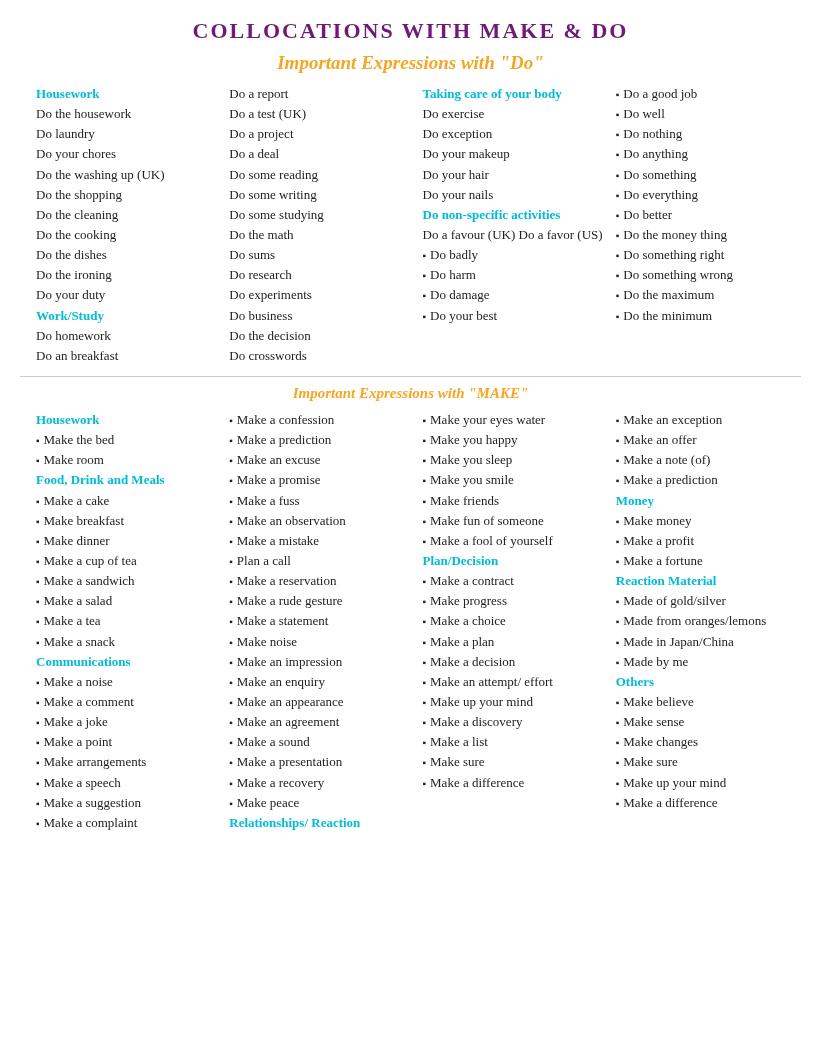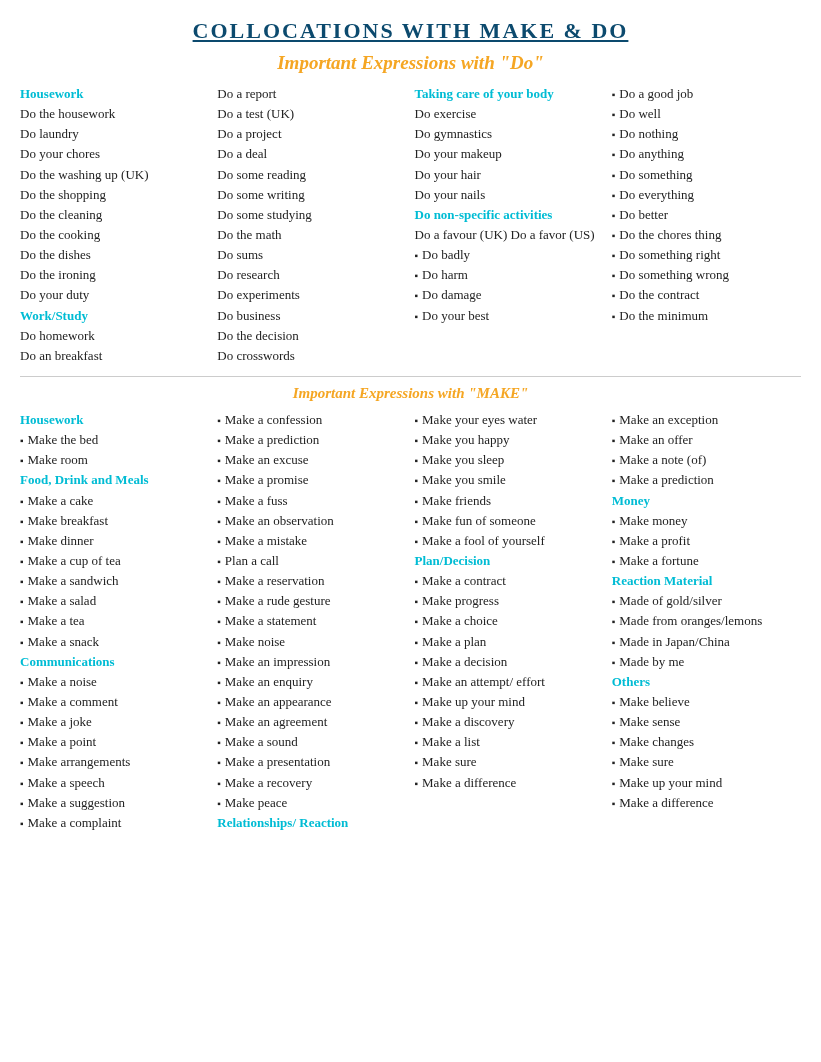--- a/index.html
+++ b/index.html
@@ -11,38 +11,38 @@
       width: 821px;
       min-height: 1062px;
       padding: 18px 20px 18px 20px;
     }
     h1 {
       text-align: center;
       font-size: 22px;
       font-weight: bold;
       letter-spacing: 2px;
       text-transform: uppercase;
-      color: #0c4a6e;
+      color: #701a75;
       margin-bottom: 8px;
-      text-decoration: underline;
     }
     .section-title {
       text-align: center;
       font-size: 19px;
       font-style: italic;
       font-weight: bold;
       color: #f5a623;
       margin-bottom: 8px;
     }
     .cyan { color: #00bcd4; font-weight: bold; }
     .grid-4 {
       display: grid;
       grid-template-columns: 1fr 1fr 1fr 1fr;
       gap: 0 8px;
       margin-bottom: 6px;
+      margin-left: 16px;
     }
     .col {
       padding: 2px 0;
     }
     .col p {
       line-height: 1.55;
       padding: 0;
     }
     .bullet-item {
       display: flex;
@@ -106,43 +106,43 @@
       <p>Do sums</p>
       <p>Do research</p>
       <p>Do experiments</p>
       <p>Do business</p>
       <p>Do the decision</p>
       <p>Do crosswords</p>
     </div>
     <div class="col">
       <p class="cyan">Taking care of your body</p>
       <p>Do exercise</p>
-      <p>Do gymnastics</p>
+      <p>Do exception</p>
       <p>Do your makeup</p>
       <p>Do your hair</p>
       <p>Do your nails</p>
       <p class="cyan">Do non-specific activities</p>
       <p>Do a favour (UK) Do a favor (US)</p>
       <div class="bullet-item">Do badly</div>
       <div class="bullet-item">Do harm</div>
       <div class="bullet-item">Do damage</div>
       <div class="bullet-item">Do your best</div>
     </div>
     <div class="col">
       <div class="bullet-item">Do a good job</div>
       <div class="bullet-item">Do well</div>
       <div class="bullet-item">Do nothing</div>
       <div class="bullet-item">Do anything</div>
       <div class="bullet-item">Do something</div>
       <div class="bullet-item">Do everything</div>
       <div class="bullet-item">Do better</div>
-      <div class="bullet-item">Do the chores thing</div>
+      <div class="bullet-item">Do the money thing</div>
       <div class="bullet-item">Do something right</div>
       <div class="bullet-item">Do something wrong</div>
-      <div class="bullet-item">Do the contract</div>
+      <div class="bullet-item">Do the maximum</div>
       <div class="bullet-item">Do the minimum</div>
     </div>
   </div>
 
 <hr class="section-divider">
 
 <div class="subsection-title">Important Expressions with "MAKE"</div>
 
 <div class="grid-4" id="make-grid">
 <div class="col">

